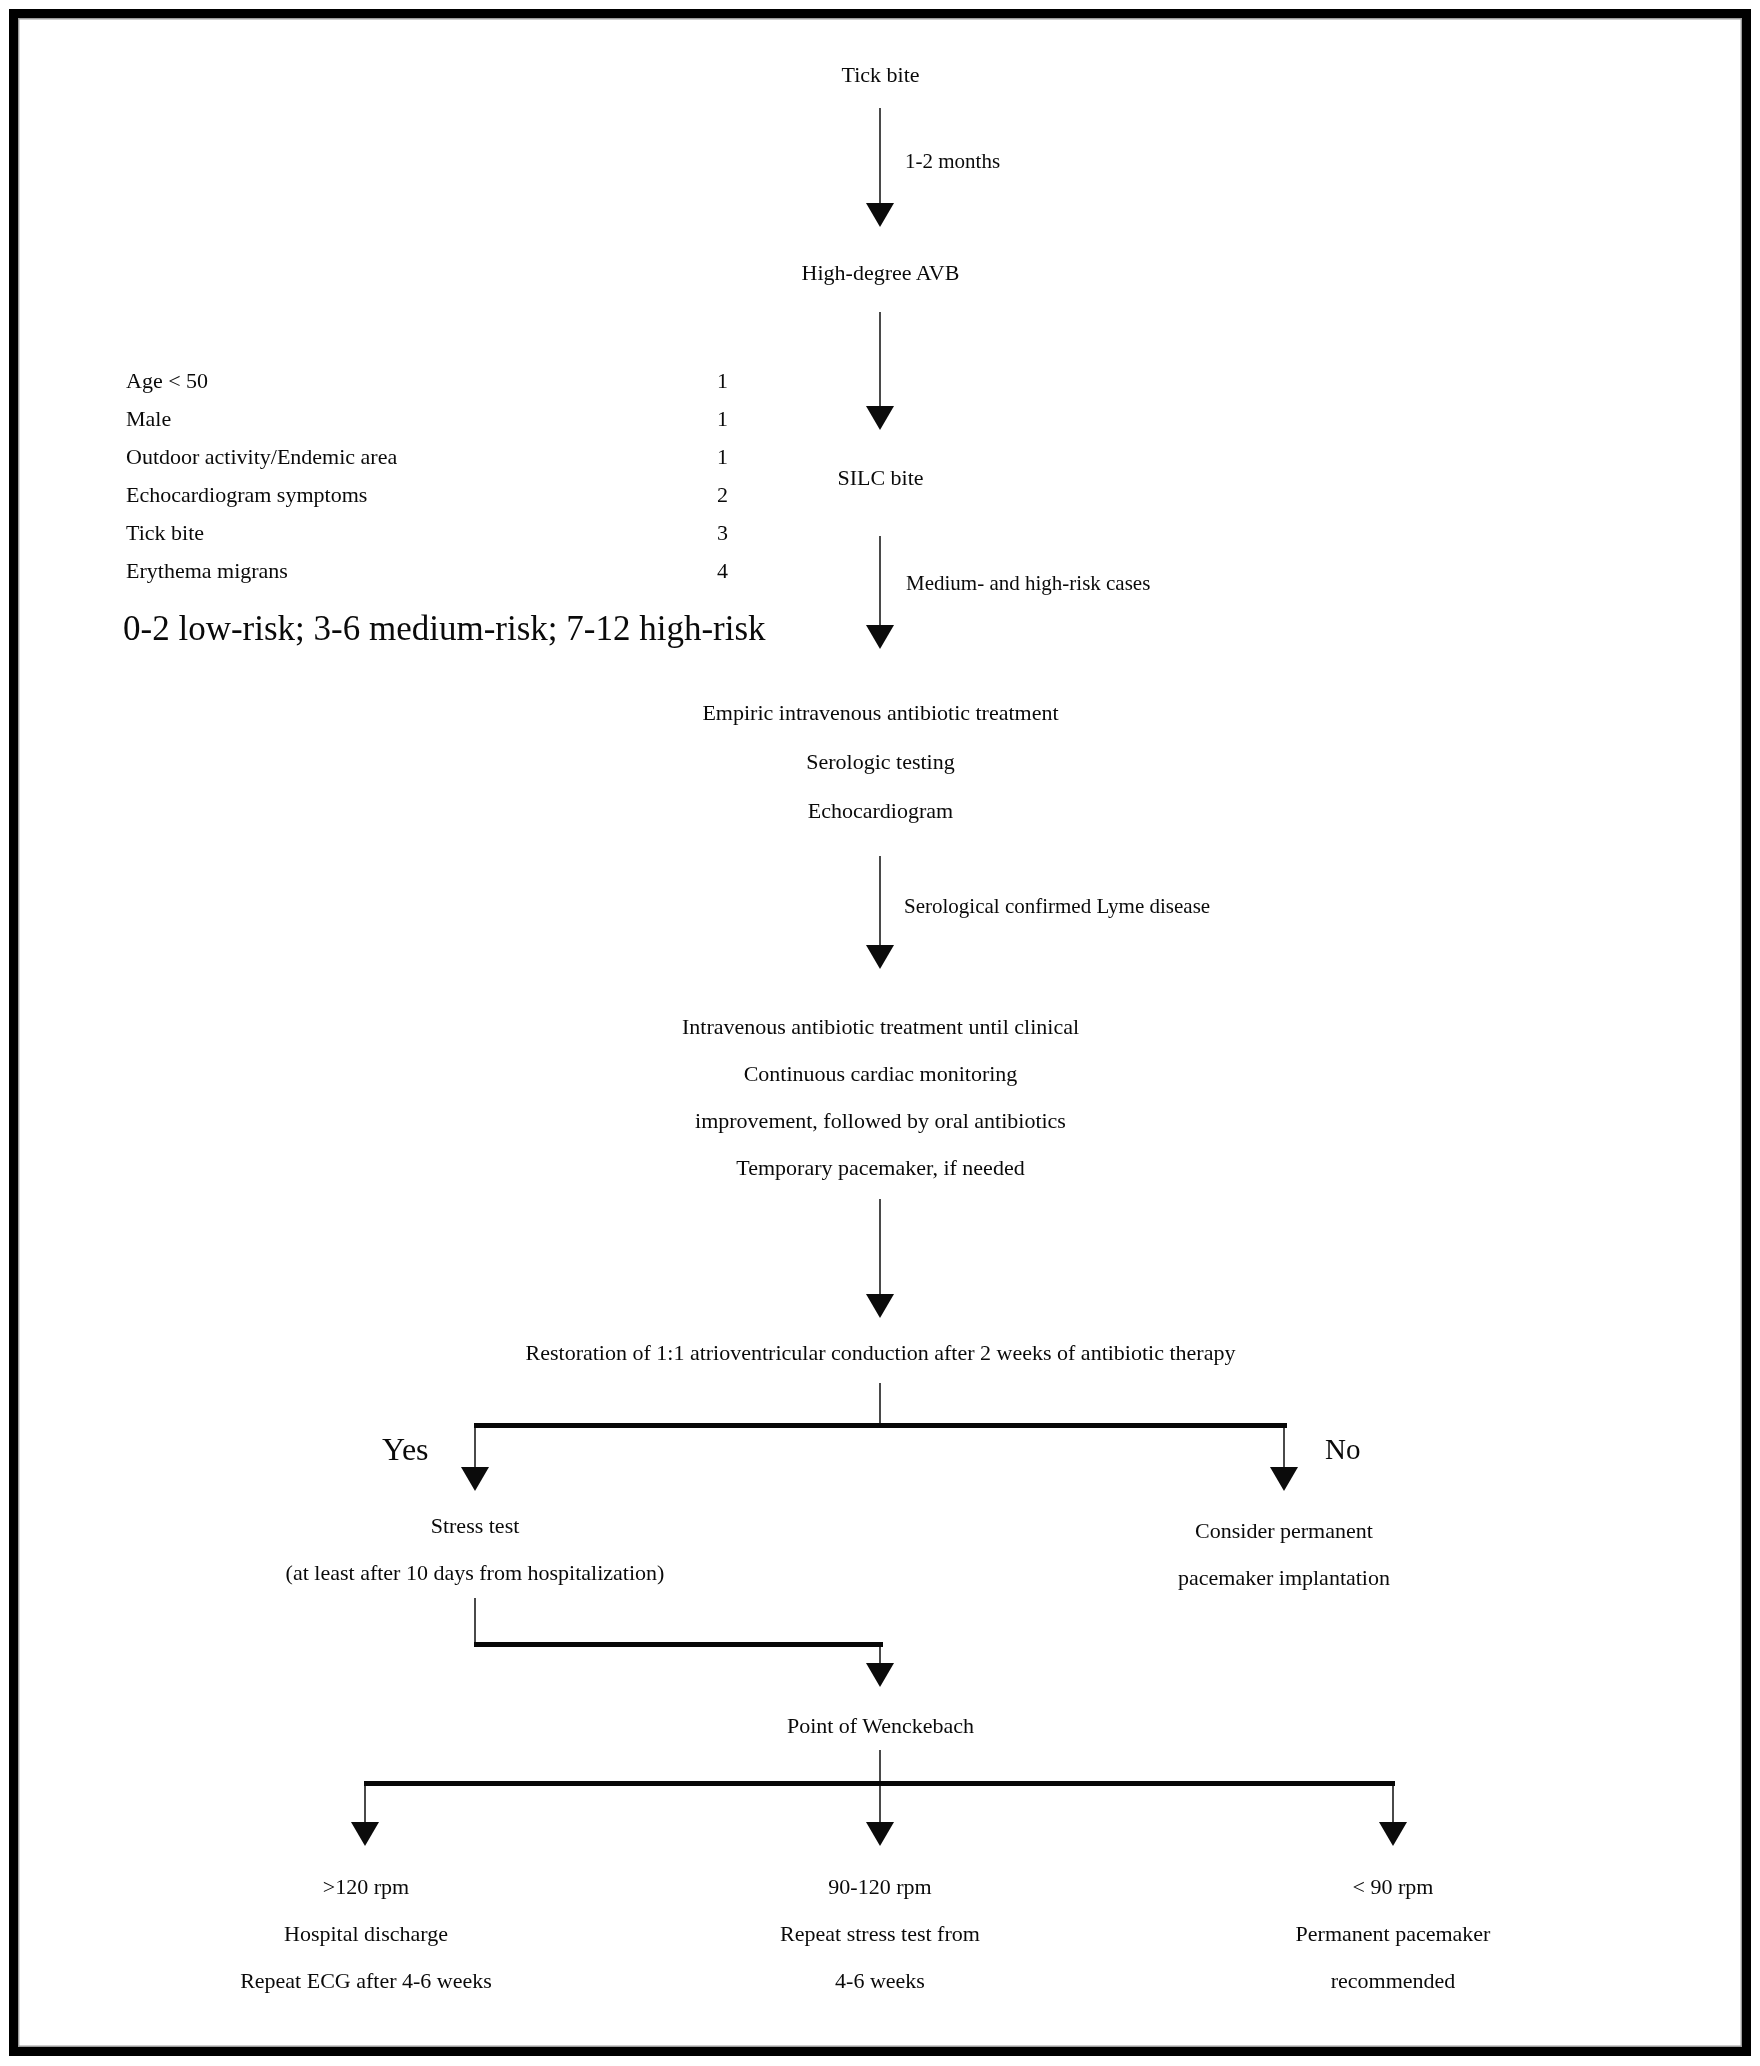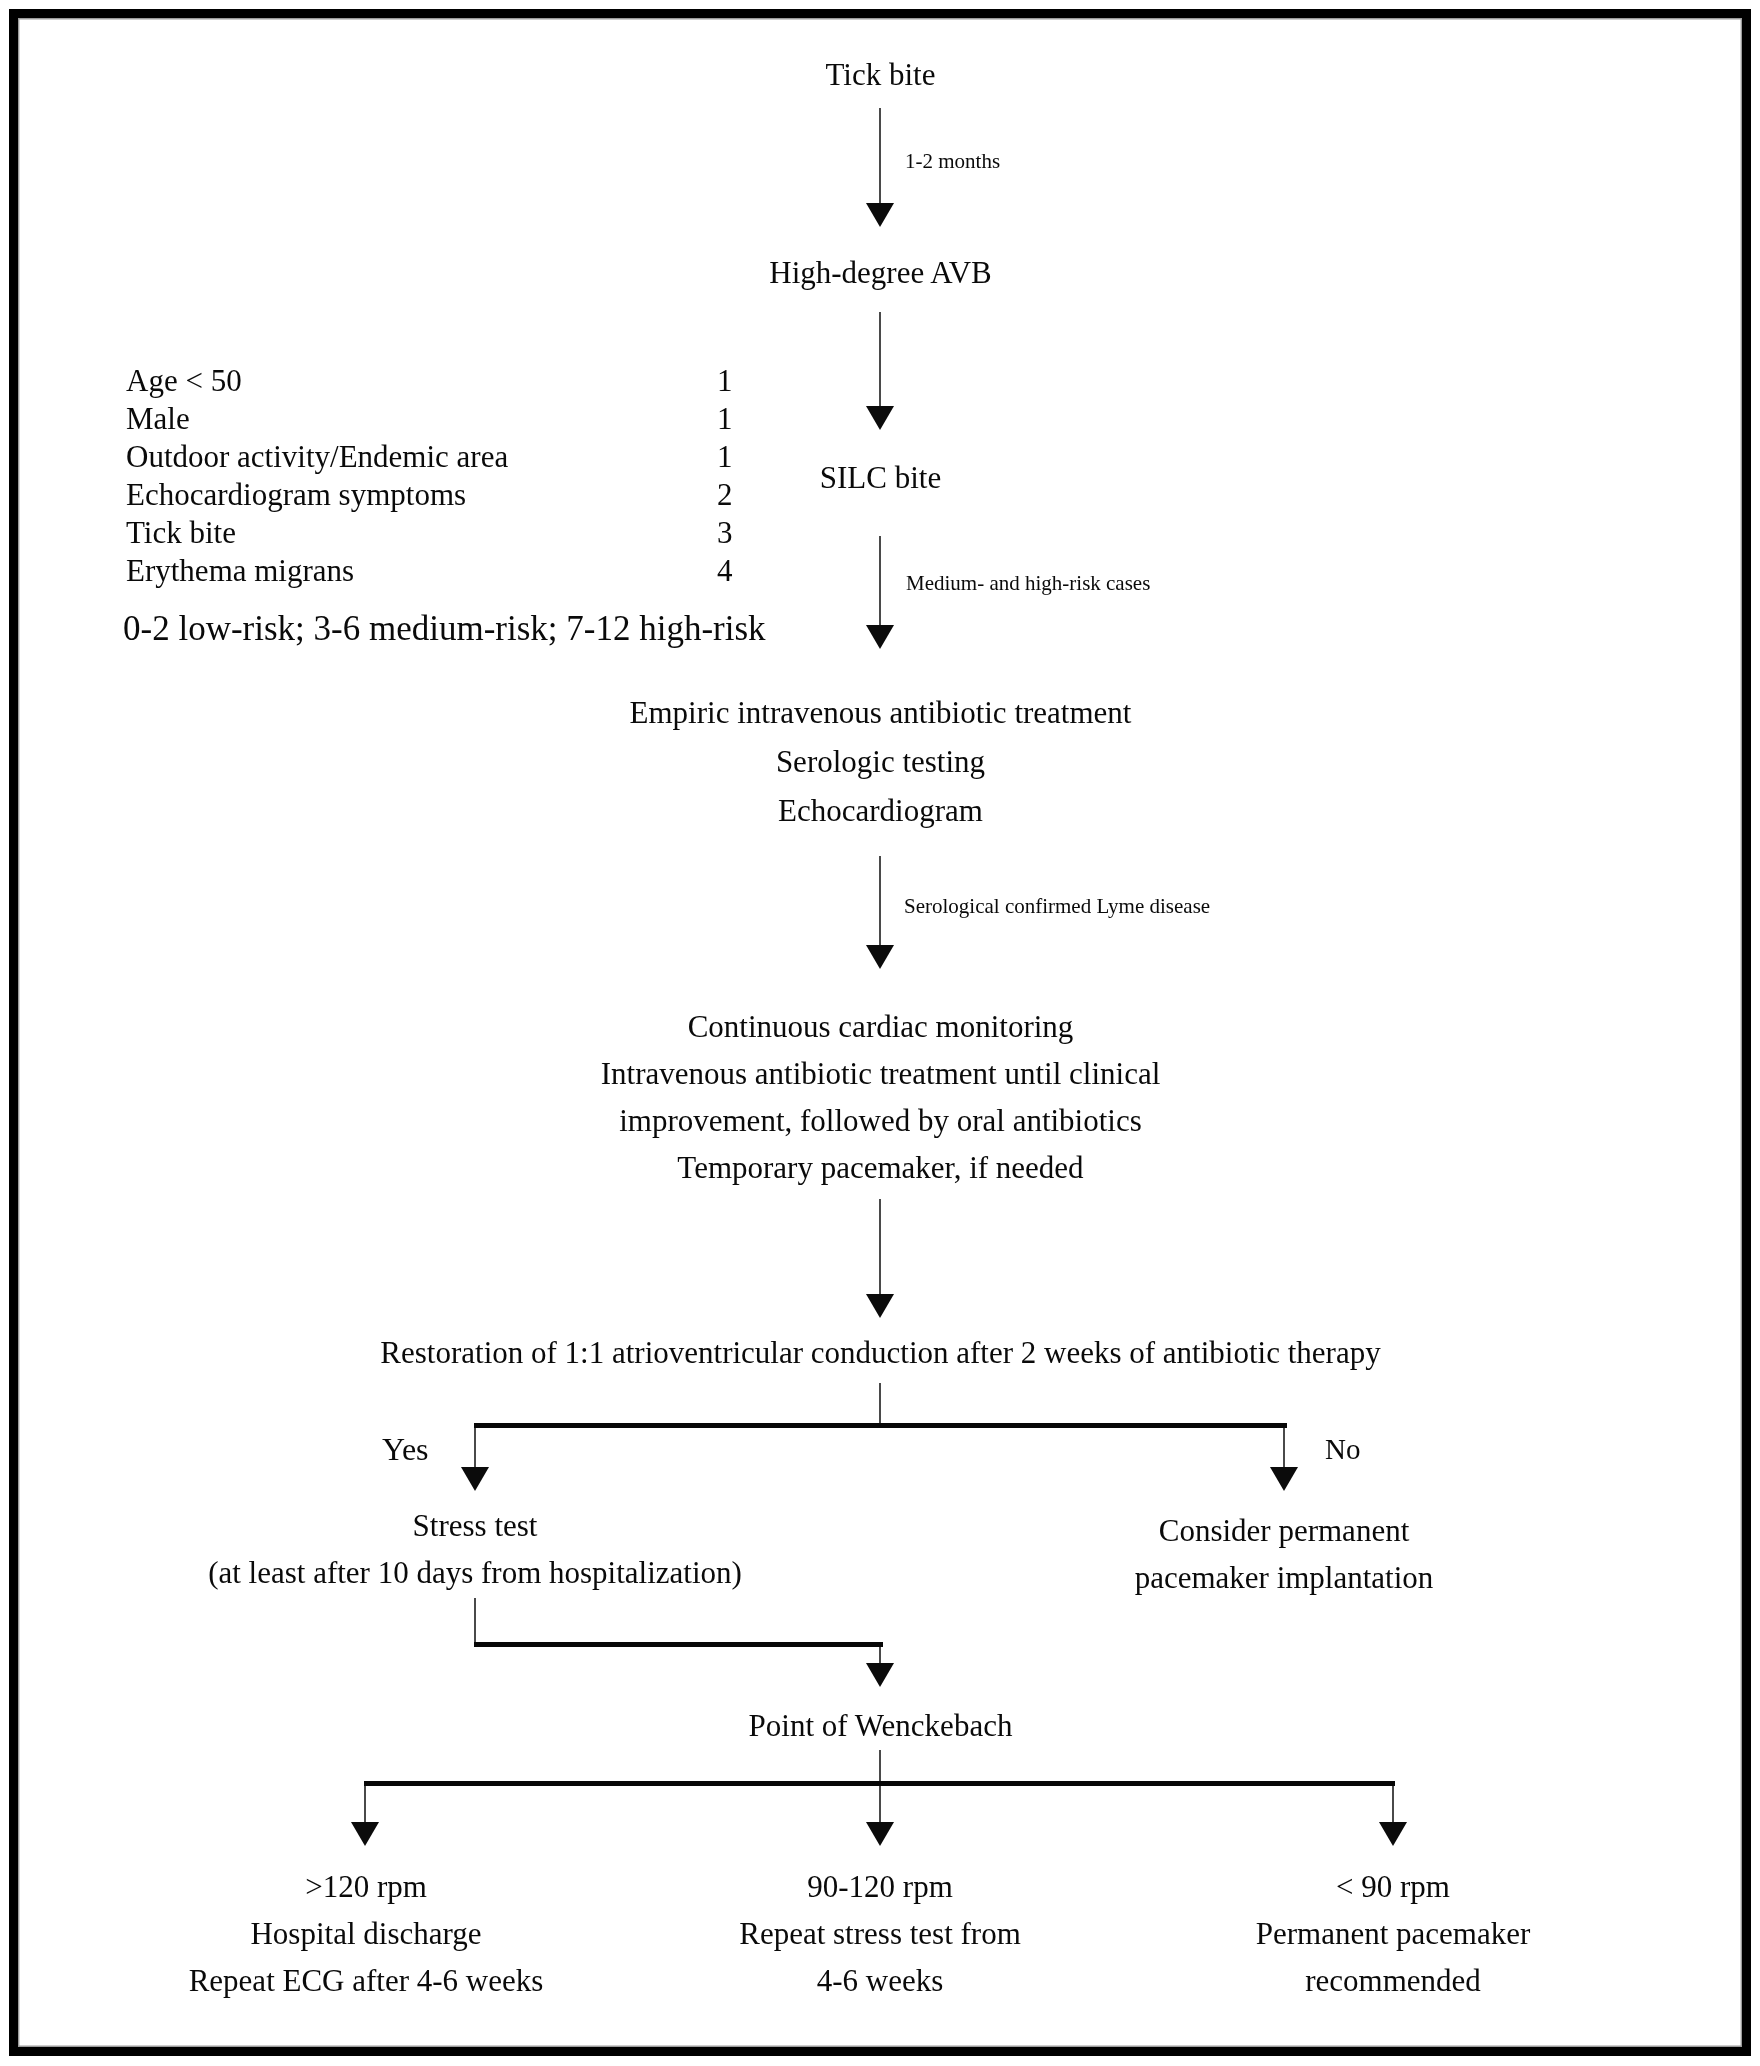--- a/index.html
+++ b/index.html
@@ -2,21 +2,21 @@
 <html style="font-size:11.5px"><head>
 <meta charset="utf-8">
 <style>
   html,body{margin:0;padding:0;background:#fff;}
   #canvas{
     position:relative; width:1761px; height:2066px; background:#ffffff;
     font-family:"Liberation Serif","DejaVu Serif",serif; color:#000; overflow:hidden;
   }
   .frame{position:absolute; left:8.6px; top:8.6px; right:10px; bottom:10px;
     border:9.3px solid #000; box-shadow:inset 0 0 0 1.4px #9b9b9b;}
-  .t{position:absolute; white-space:nowrap; font-size:31px; line-height:36px; color:#0a0a0a;}
+  .t{position:absolute; white-space:nowrap; font-size:22px; line-height:36px; color:#0a0a0a;}
   .cx{left:0; width:1761px; text-align:center;}
   .lbl{font-size:21px;}
   .legend{font-size:35px; }
   .blk{text-align:center;}
   .vl{position:absolute; width:2.2px; background:#4a4a4a;}
   .hl{position:absolute; height:5px; background:#070707;}
   .ah{position:absolute; width:0; height:0;
       border-left:14.3px solid transparent; border-right:14.3px solid transparent;
       border-top:24px solid #0b0b0b;}
 </style>
@@ -65,22 +65,22 @@
     <div>Empiric intravenous antibiotic treatment</div>
     <div>Serologic testing</div>
     <div>Echocardiogram</div>
   </div>
 
   <div class="vl" style="left:879px; top:856px; height:91px"></div>
   <div class="ah" style="left:866px; top:945px"></div>
   <div class="t lbl" style="left:904px; top:888px">Serological confirmed Lyme disease</div>
 
   <div class="t cx blk" style="top:1003px; line-height:47px">
+    <div>Intravenous antibiotic treatment until clinical</div>
     <div>Continuous cardiac monitoring</div>
-    <div>Intravenous antibiotic treatment until clinical</div>
     <div>improvement, followed by oral antibiotics</div>
     <div>Temporary pacemaker, if needed</div>
   </div>
 
   <div class="vl" style="left:879px; top:1199px; height:95px"></div>
   <div class="ah" style="left:866px; top:1294px"></div>
 
   <div class="t cx" style="top:1335px">Restoration of 1:1 atrioventricular conduction after 2 weeks of antibiotic therapy</div>
 
   <div class="vl" style="left:879px; top:1383px; height:42px"></div>

